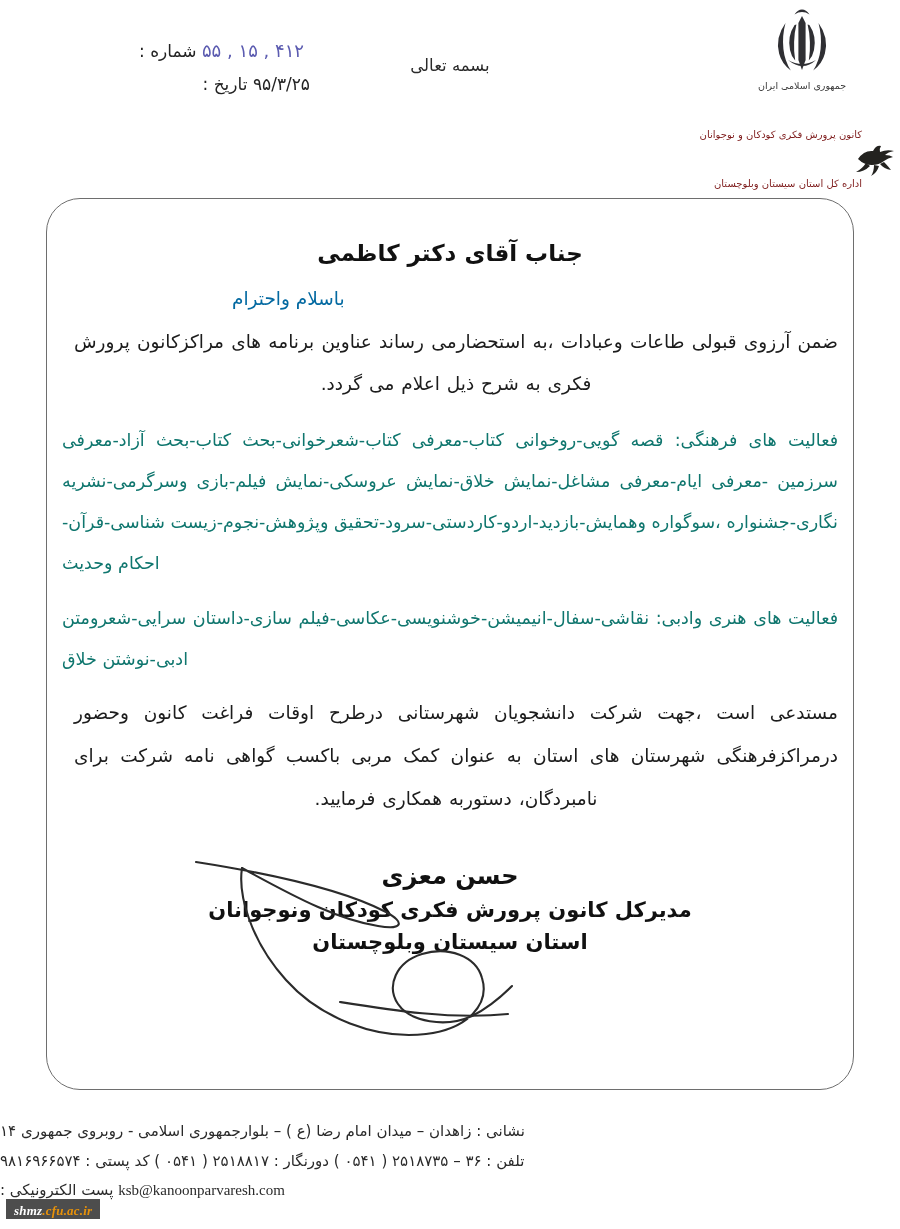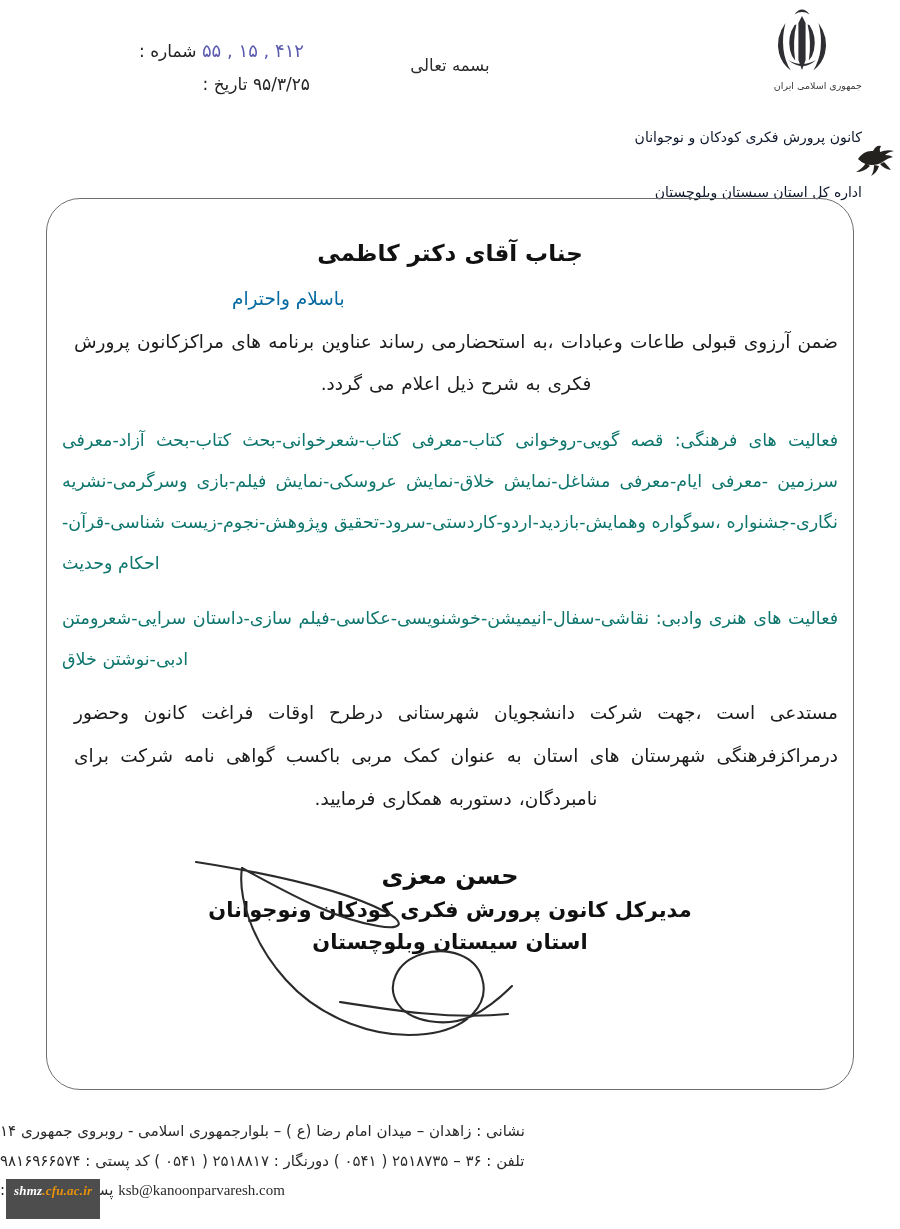--- a/index.html
+++ b/index.html
@@ -32,21 +32,20 @@
     width: 120px;
     text-align: center;
   }
   .emblem svg { display: block; margin: 0 auto; }
   .emblem-caption {
     font-size: 9.5px;
     color: #3a3a3a;
     margin-top: 2px;
     letter-spacing: .5px;
     font-family: "DejaVu Sans", sans-serif;
-    text-align: right;
   }
 
   .basmala {
     position: absolute;
     top: 56px;
     left: 0; right: 0;
     text-align: center;
     font-size: 16.5px;
     color: #2b2b2b;
   }
@@ -81,22 +80,22 @@
 
   .org {
     position: absolute;
     top: 128px;
     right: 38px;
     width: 330px;
     text-align: right;
     direction: rtl;
   }
   .org-line {
-    font-size: 14px;
-    color: #0f172a;
+    font-size: 10px;
+    color: #7f1d1d;
     line-height: 1.4;
   }
   .org-line-2 { margin-top: 35px; }
 
   .bird-logo {
     position: absolute;
     top: 143px;
     right: 0px;
     width: 48px;
     height: 34px;
@@ -216,21 +215,21 @@
     font-size: 15px;
     letter-spacing: 0px;
     margin-top: 20px;
   }
 
   .watermark {
     position: absolute;
     left: 6px;
     bottom: 10px;
     background: #4d4d4d;
-    padding: 4px 8px 20px 8px;
+    padding: 4px 8px 0 8px;
     font-family: "Liberation Serif", "DejaVu Serif", serif;
     font-style: italic;
     font-weight: bold;
     font-size: 13px;
     letter-spacing: .2px;
     direction: ltr;
   }
   .wm-a { color: #ffffff; }
   .wm-b { color: #e8920a; }
 </style>

